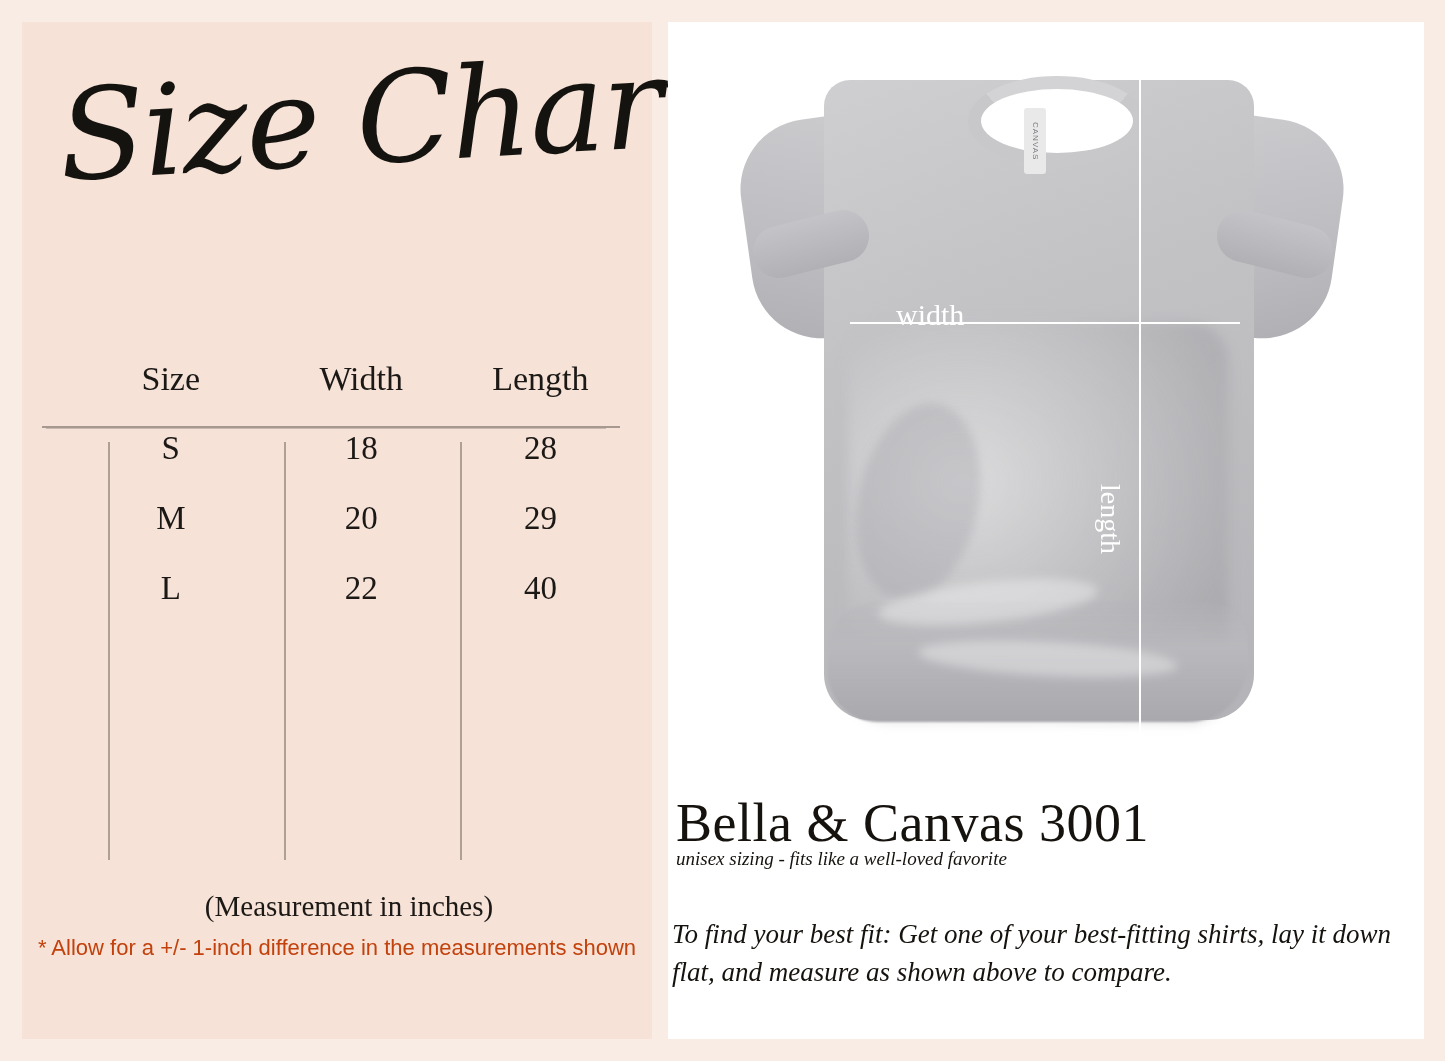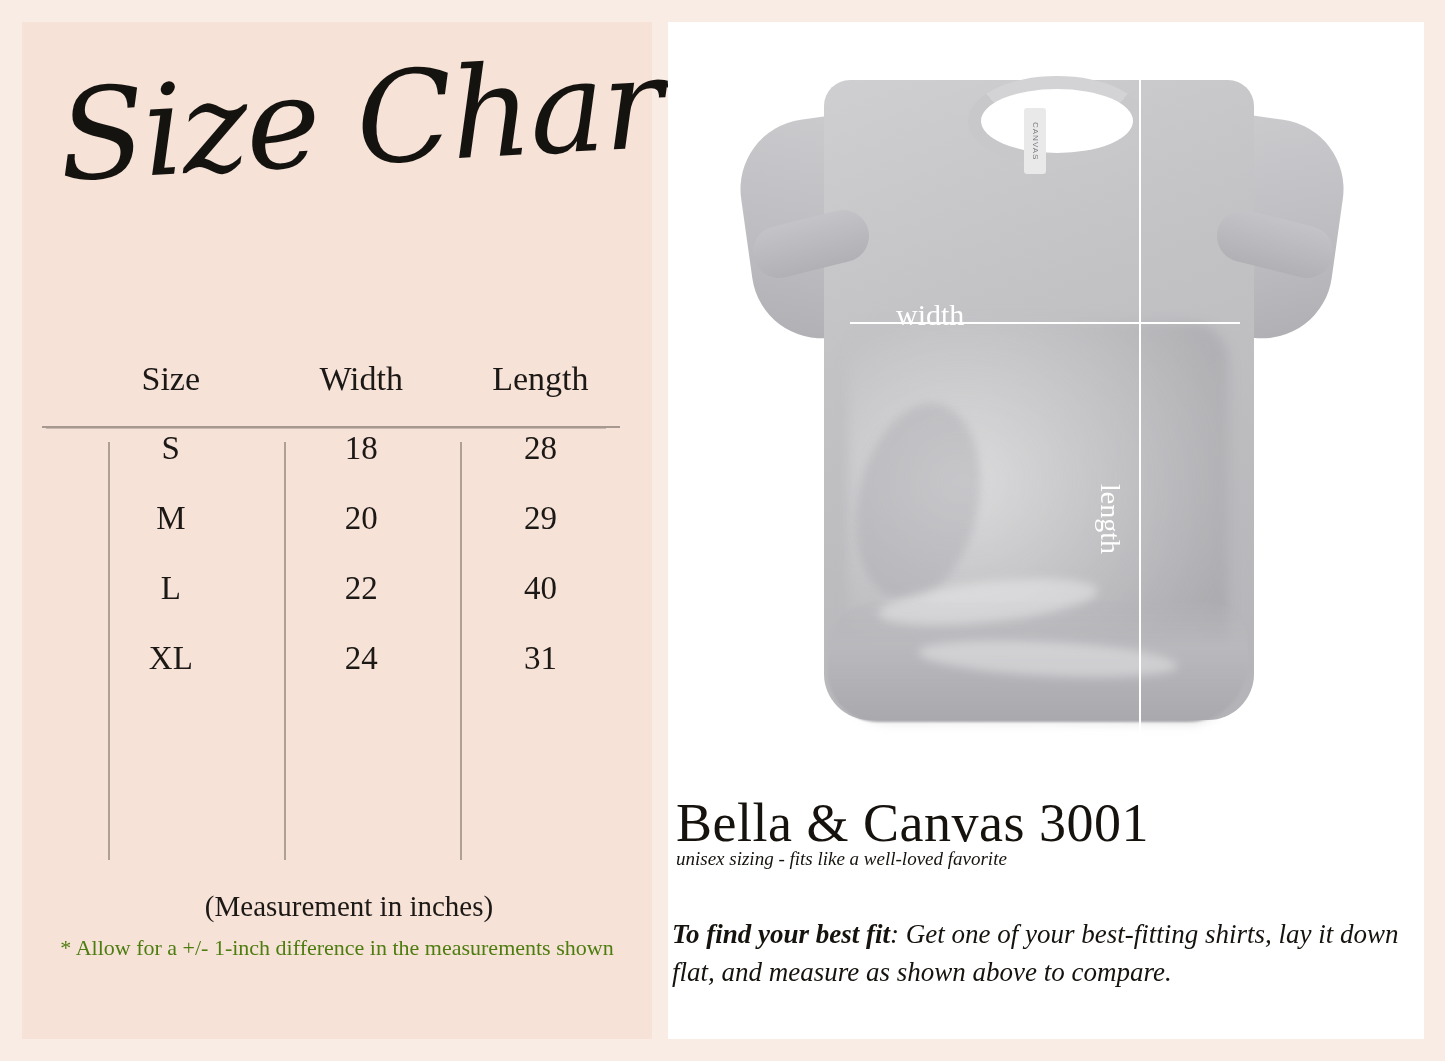--- a/index.html
+++ b/index.html
@@ -135,22 +135,22 @@
     color: #1b1815;
     font-family: "Liberation Serif", serif;
   }
   #allowance-note {
     position: absolute;
     left: 0;
     top: 913px;
     width: 630px;
     text-align: center;
     font-size: 22px;
-    color: #4d7c0f;
-    font-family: Liberation Serif, serif;
+    color: #c2410c;
+    font-family: Liberation Sans, sans-serif;
   }
 
   
   #photo {
     position: absolute;
     left: 0;
     top: 0;
     width: 756px;
     height: 748px;
     background: #ffffff;
@@ -342,21 +342,21 @@
     left: 4px;
     top: 893px;
     width: 748px;
     font-size: 27px;
     font-style: italic;
     line-height: 1.42;
     color: #16130f;
     text-align: left;
     font-family: "Liberation Serif", serif;
   }
-  #fit-note b { font-weight: 700; font-style: italic; }
+  #fit-note b { font-weight: 400; font-style: italic; }
 </style>
 </head>
 <body>
 
 <div id="page">
   <div id="frame"></div>
 
   <div id="left-panel">
     <div id="chart-title">Size Chart</div>
 
@@ -383,25 +383,20 @@
           <tr>
             <td class="col-size">M</td>
             <td class="col-width">20</td>
             <td class="col-length">29</td>
           </tr>
           <tr>
             <td class="col-size">L</td>
             <td class="col-width">22</td>
             <td class="col-length">40</td>
           </tr>
-          <tr>
-            <td class="col-size">XL</td>
-            <td class="col-width">24</td>
-            <td class="col-length">31</td>
-          </tr>
         </tbody>
       </table>
     </div>
 
     <div id="measure-note">(Measurement in inches)</div>
     <div id="allowance-note">* Allow for a +/- 1-inch difference in the measurements shown</div>
   </div>
 
   <div id="right-panel">
     <div id="photo">

